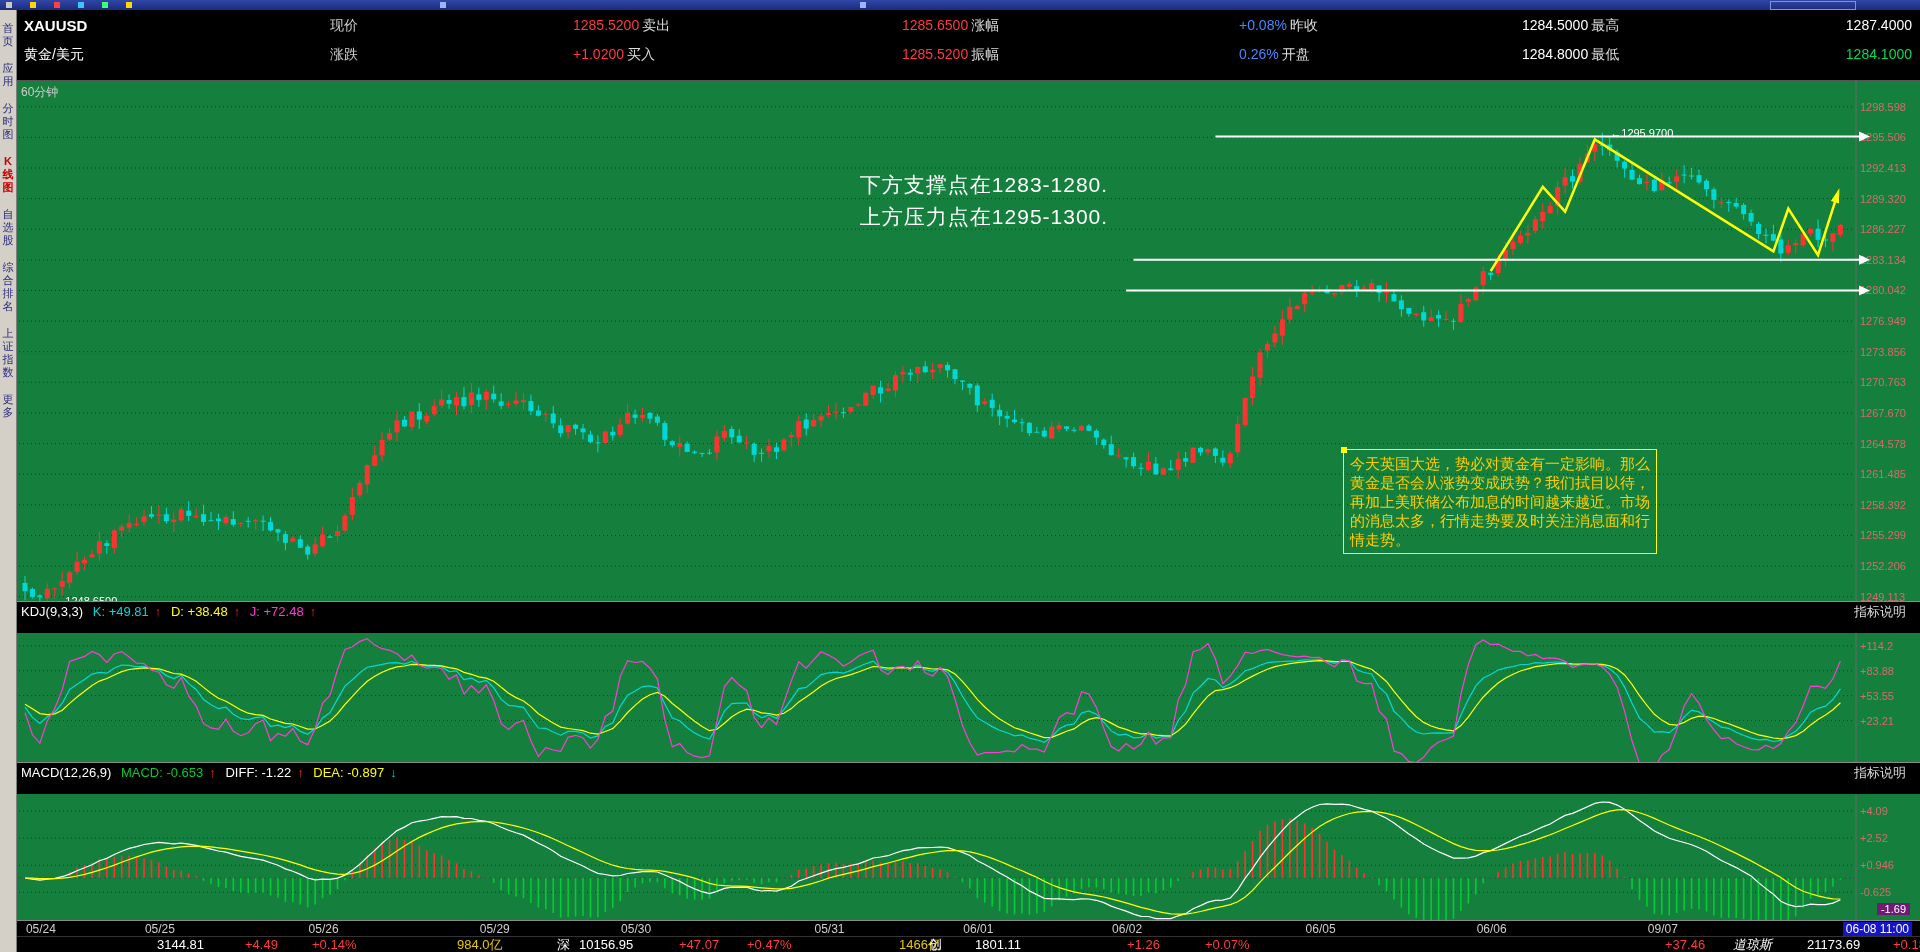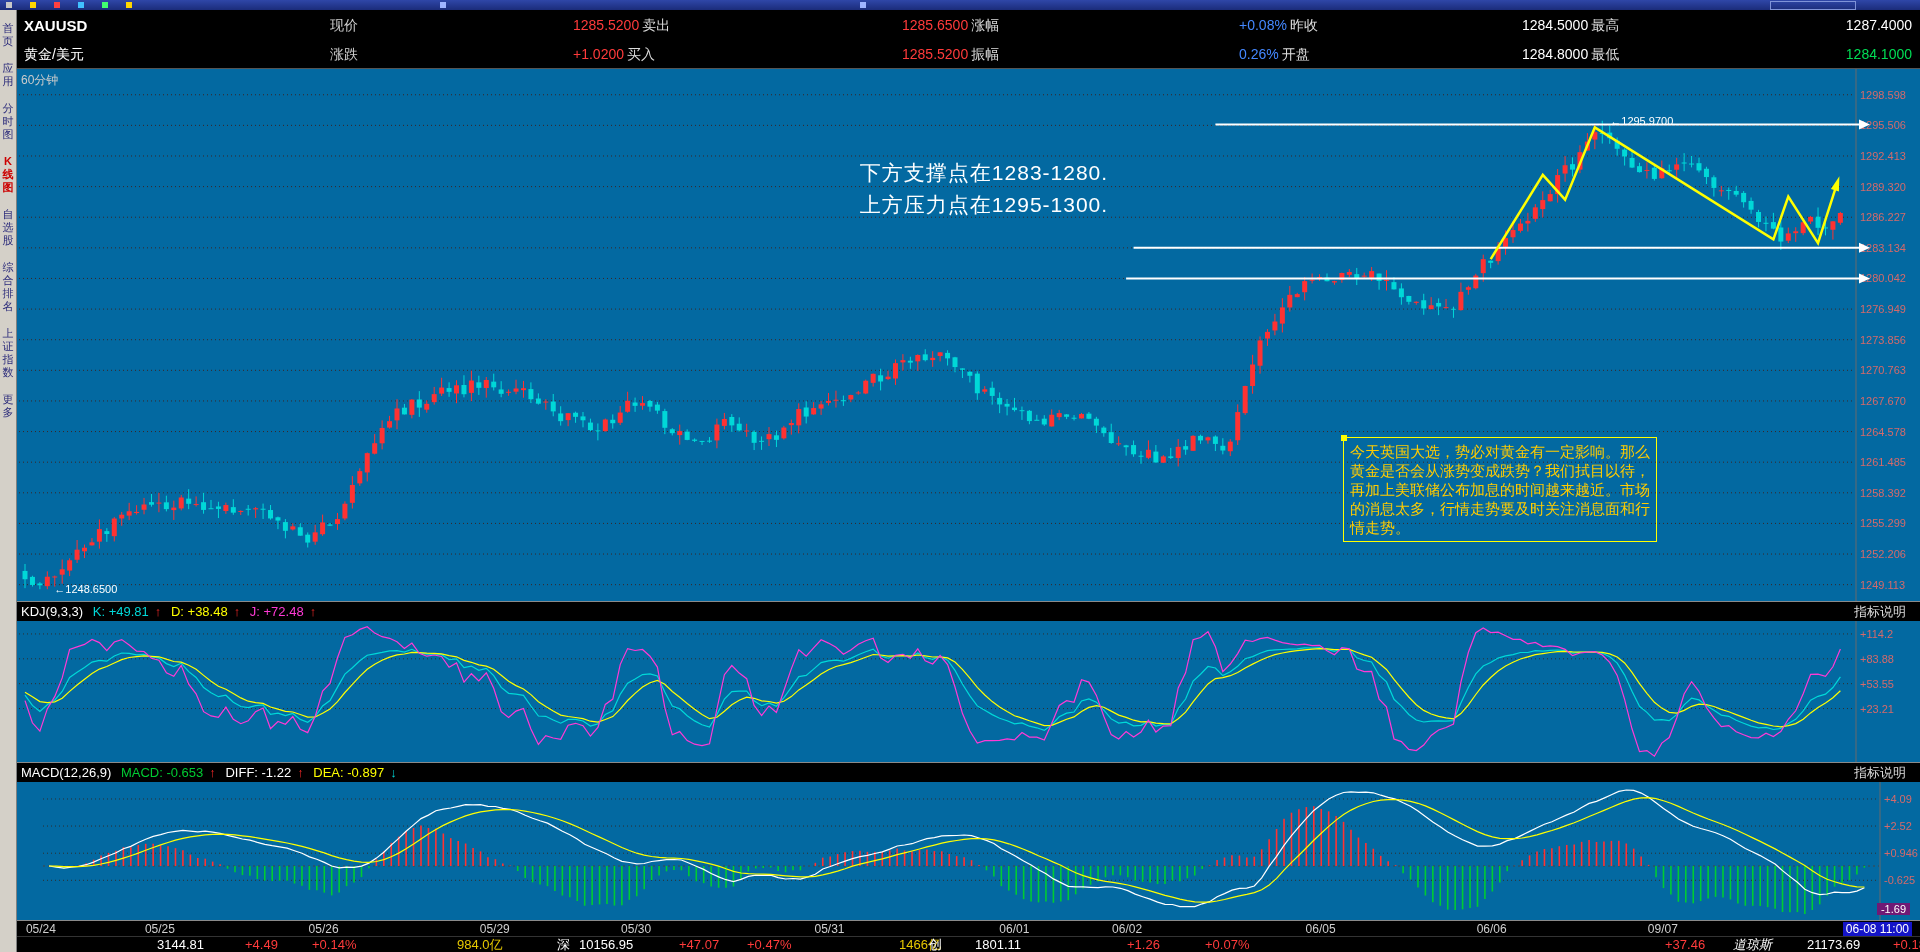--- a/index.html
+++ b/index.html
@@ -16,33 +16,33 @@
   .qh .sym{font-weight:bold;color:#fff;font-size:15px;}
   .qh .lab{color:#ddd;margin-left:3px;}
   .c-red{color:#ff3b3b}.c-blue{color:#4488ff}.c-green{color:#00dd55}.c-white{color:#fff}
   .c-cyan{color:#00d8d8}.c-yellow{color:#ffff00}.c-mag{color:#ff3ad6}.c-grn2{color:#00cc33}
   .c-vol{color:#e6c800}.c-gray{color:#cfcfcf}
   
   .sidebar{position:absolute;top:10px;left:0;bottom:0;width:17px;background:#d4d0c8;border-right:1px solid #808080;z-index:6;padding-top:12px;box-sizing:border-box;}
   .side-item{width:16px;text-align:center;font-size:11px;line-height:13px;color:#2a2a7a;word-break:break-all;margin:0 auto 14px auto;cursor:default;}
   .side-item.active{color:#cc0000;font-weight:bold;}
   
-  .pane{position:absolute;left:17px;right:0;background:#0369a1;}
+  .pane{position:absolute;left:17px;right:0;background:#15803d;margin-top:12px;}
   .pane-main{top:68px;height:533px;border-top:1px solid #555;}
   .period{position:absolute;left:4px;top:3px;color:#ccc;font-size:12px;z-index:3;}
   .annot{position:absolute;left:822px;top:88px;width:290px;text-align:center;color:#fff;font-size:21px;line-height:32px;letter-spacing:1px;z-index:3;}
   .newsbox{position:absolute;left:1326px;top:368px;width:300px;border:1px solid #ffff00;color:#ffcc00;
            font-size:15px;line-height:19px;padding:4px 6px;z-index:3;}
   .newsbox::before{content:"";position:absolute;left:-3px;top:-3px;width:6px;height:6px;background:#ffff00;}
   .ind-header{position:absolute;left:17px;right:0;height:20px;background:#000;border-top:1px solid #8a8a8a;
               font-size:13px;line-height:20px;white-space:nowrap;}
   .ind-header .t{color:#fff;margin-left:4px;}
   .ind-header span{margin-right:6px;}
   .kdj-header{top:601px;} .macd-header{top:762px;}
-  .pane-kdj{top:621px;height:141px;} .pane-macd{top:782px;height:138px;padding-left:24px;}
+  .pane-kdj{top:621px;height:141px;} .pane-macd{top:782px;height:138px;}
   .help{position:absolute;right:8px;top:0;color:#ddd;cursor:pointer;}
   .arrow-r{color:#ff2a2a}.arrow-c{color:#00d8d8}
   
   .date-axis{position:absolute;top:920px;left:17px;right:0;height:16px;background:#000;border-top:1px solid #8a8a8a;}
   .date-label{position:absolute;top:1px;color:#cfcfcf;font-size:12px;}
   .time-badge{position:absolute;right:8px;top:1px;background:#1414c8;color:#fff;font-size:12px;padding:0 3px;}
   .macd-badge{position:absolute;right:10px;top:903px;background:#701a75;color:#fff;font-size:11px;padding:0 4px;z-index:4;}
   
   .ticker{position:absolute;top:936px;left:17px;right:0;height:16px;background:#000;border-top:1px solid #333;
           font-size:13px;line-height:16px;white-space:nowrap;overflow:hidden;}
@@ -935,21 +935,21 @@
   <div class="macd-badge">-1.69</div>
 
   <div class="date-axis" id="date-axis">
     <span class="time-badge">06-08 11:00</span>
   <span class="date-label" style="left: 8.88px;">05/24</span>
       <span class="date-label" style="left: 127.92px;">05/25</span>
       <span class="date-label" style="left: 291.6px;">05/26</span>
       <span class="date-label" style="left: 462.72px;">05/29</span>
       <span class="date-label" style="left: 604.08px;">05/30</span>
       <span class="date-label" style="left: 797.52px;">05/31</span>
-      <span class="date-label" style="left: 946.32px; margin-left: 36px;">06/01</span>
+      <span class="date-label" style="left: 946.32px;">06/01</span>
       <span class="date-label" style="left: 1095.12px;">06/02</span>
       <span class="date-label" style="left: 1288.56px;">06/05</span>
       <span class="date-label" style="left: 1459.68px;">06/06</span>
       <span class="date-label" style="left: 1630.8px;">09/07</span>
     </div>
 
   <div class="ticker" id="ticker">
       <span class="c-white" style="left: 140px;">3144.81</span>
       <span class="c-red" style="left: 228px;">+4.49</span>
       <span class="c-red" style="left: 295px;">+0.14%</span>

